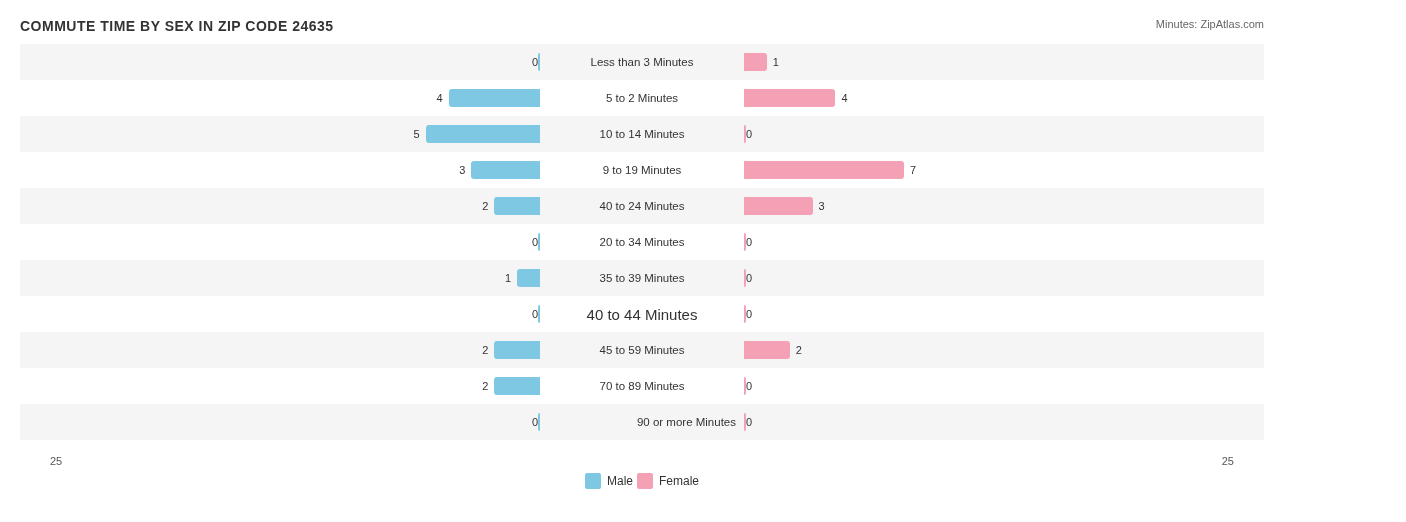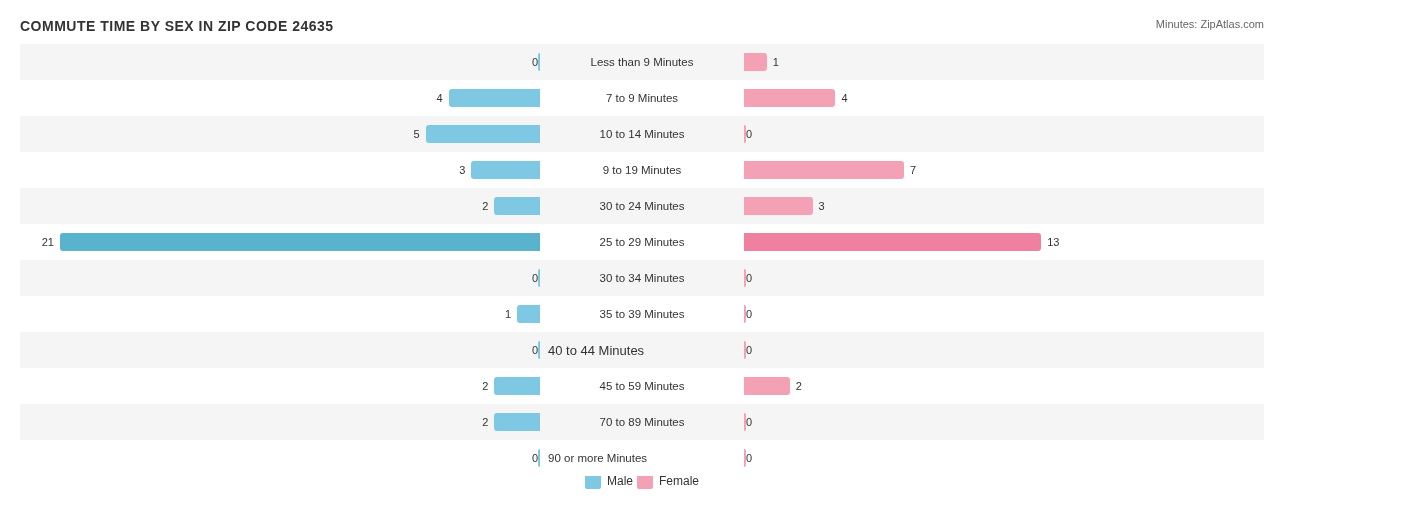--- a/index.html
+++ b/index.html
@@ -129,32 +129,32 @@
   <div class="chart-title">COMMUTE TIME BY SEX IN ZIP CODE 24635</div>
   <div class="source-label">Minutes: ZipAtlas.com</div>
 
   <div class="chart-area" id="chart-area">
 
   <div class="row">
       <div class="male-section" style="width:500px; display:flex; justify-content:flex-end; align-items:center; position:relative; padding-right:2px;">
         <span style="font-size:11px;color:#333;margin-right:0px; position:absolute; right:4px;">0</span>
         <div class="male-bar" style="width:0px; background:#7ec8e3;"></div>
       </div>
-      <div class="label-center" style="font-size:11.5px;color:#333;text-align:center;width:200px;flex-shrink:0;padding:0 6px;">Less than 9 Minutes</div>
+      <div class="label-center" style="font-size:11.5px;color:#333;text-align:center;width:200px;flex-shrink:0;padding:0 6px;">Less than 3 Minutes</div>
       <div class="female-section" style="width:500px; display:flex; justify-content:flex-start; align-items:center; position:relative; padding-left:2px;">
         <div class="female-bar" style="width:22.857142857142854px; background:#f4a0b5;"></div>
         <span style="font-size:11px;color:#333;margin-left:4px; position:absolute; left:26.857142857142854px;">1</span>
       </div>
     </div>
       <div class="row">
       <div class="male-section" style="width:500px; display:flex; justify-content:flex-end; align-items:center; position:relative; padding-right:2px;">
         <span style="font-size:11px;color:#333;margin-right:4px; position:absolute; right:95.42857142857142px;">4</span>
         <div class="male-bar" style="width:91.42857142857142px; background:#7ec8e3;"></div>
       </div>
-      <div class="label-center" style="font-size:11.5px;color:#333;text-align:center;width:200px;flex-shrink:0;padding:0 6px;">7 to 9 Minutes</div>
+      <div class="label-center" style="font-size:11.5px;color:#333;text-align:center;width:200px;flex-shrink:0;padding:0 6px;">5 to 2 Minutes</div>
       <div class="female-section" style="width:500px; display:flex; justify-content:flex-start; align-items:center; position:relative; padding-left:2px;">
         <div class="female-bar" style="width:91.42857142857142px; background:#f4a0b5;"></div>
         <span style="font-size:11px;color:#333;margin-left:4px; position:absolute; left:95.42857142857142px;">4</span>
       </div>
     </div>
       <div class="row">
       <div class="male-section" style="width:500px; display:flex; justify-content:flex-end; align-items:center; position:relative; padding-right:2px;">
         <span style="font-size:11px;color:#333;margin-right:4px; position:absolute; right:118.28571428571428px;">5</span>
         <div class="male-bar" style="width:114.28571428571428px; background:#7ec8e3;"></div>
       </div>
@@ -173,43 +173,32 @@
       <div class="female-section" style="width:500px; display:flex; justify-content:flex-start; align-items:center; position:relative; padding-left:2px;">
         <div class="female-bar" style="width:160px; background:#f4a0b5;"></div>
         <span style="font-size:11px;color:#333;margin-left:4px; position:absolute; left:164px;">7</span>
       </div>
     </div>
       <div class="row">
       <div class="male-section" style="width:500px; display:flex; justify-content:flex-end; align-items:center; position:relative; padding-right:2px;">
         <span style="font-size:11px;color:#333;margin-right:4px; position:absolute; right:49.71428571428571px;">2</span>
         <div class="male-bar" style="width:45.71428571428571px; background:#7ec8e3;"></div>
       </div>
-      <div class="label-center" style="font-size:11.5px;color:#333;text-align:center;width:200px;flex-shrink:0;padding:0 6px;">30 to 24 Minutes</div>
+      <div class="label-center" style="font-size:11.5px;color:#333;text-align:center;width:200px;flex-shrink:0;padding:0 6px;">40 to 24 Minutes</div>
       <div class="female-section" style="width:500px; display:flex; justify-content:flex-start; align-items:center; position:relative; padding-left:2px;">
         <div class="female-bar" style="width:68.57142857142857px; background:#f4a0b5;"></div>
         <span style="font-size:11px;color:#333;margin-left:4px; position:absolute; left:72.57142857142857px;">3</span>
       </div>
     </div>
       <div class="row">
       <div class="male-section" style="width:500px; display:flex; justify-content:flex-end; align-items:center; position:relative; padding-right:2px;">
-        <span style="font-size:11px;color:#333;margin-right:4px; position:absolute; right:484px;">21</span>
-        <div class="male-bar" style="width:480px; background:#5ab3cc;"></div>
-      </div>
-      <div class="label-center" style="font-size:11.5px;color:#333;text-align:center;width:200px;flex-shrink:0;padding:0 6px;">25 to 29 Minutes</div>
-      <div class="female-section" style="width:500px; display:flex; justify-content:flex-start; align-items:center; position:relative; padding-left:2px;">
-        <div class="female-bar" style="width:297.14285714285717px; background:#f080a0;"></div>
-        <span style="font-size:11px;color:#333;margin-left:4px; position:absolute; left:301.14285714285717px;">13</span>
-      </div>
-    </div>
-      <div class="row">
-      <div class="male-section" style="width:500px; display:flex; justify-content:flex-end; align-items:center; position:relative; padding-right:2px;">
-        <span style="font-size:11px;color:#333;margin-right:0px; position:absolute; right:4px;">0</span>
-        <div class="male-bar" style="width:0px; background:#7ec8e3;"></div>
-      </div>
-      <div class="label-center" style="font-size:11.5px;color:#333;text-align:center;width:200px;flex-shrink:0;padding:0 6px;">30 to 34 Minutes</div>
+        <span style="font-size:11px;color:#333;margin-right:0px; position:absolute; right:4px;">0</span>
+        <div class="male-bar" style="width:0px; background:#7ec8e3;"></div>
+      </div>
+      <div class="label-center" style="font-size:11.5px;color:#333;text-align:center;width:200px;flex-shrink:0;padding:0 6px;">20 to 34 Minutes</div>
       <div class="female-section" style="width:500px; display:flex; justify-content:flex-start; align-items:center; position:relative; padding-left:2px;">
         <div class="female-bar" style="width:0px; background:#f4a0b5;"></div>
         <span style="font-size:11px;color:#333;margin-left:0px; position:absolute; left:4px;">0</span>
       </div>
     </div>
       <div class="row">
       <div class="male-section" style="width:500px; display:flex; justify-content:flex-end; align-items:center; position:relative; padding-right:2px;">
         <span style="font-size:11px;color:#333;margin-right:4px; position:absolute; right:26.857142857142854px;">1</span>
         <div class="male-bar" style="width:22.857142857142854px; background:#7ec8e3;"></div>
       </div>
@@ -217,21 +206,21 @@
       <div class="female-section" style="width:500px; display:flex; justify-content:flex-start; align-items:center; position:relative; padding-left:2px;">
         <div class="female-bar" style="width:0px; background:#f4a0b5;"></div>
         <span style="font-size:11px;color:#333;margin-left:0px; position:absolute; left:4px;">0</span>
       </div>
     </div>
       <div class="row">
       <div class="male-section" style="width:500px; display:flex; justify-content:flex-end; align-items:center; position:relative; padding-right:2px;">
         <span style="font-size:11px;color:#333;margin-right:0px; position:absolute; right:4px;">0</span>
         <div class="male-bar" style="width:0px; background:#7ec8e3;"></div>
       </div>
-      <div class="label-center" style="font-size:13px;color:#333;text-align:left;width:200px;flex-shrink:0;padding:0 6px;">40 to 44 Minutes</div>
+      <div class="label-center" style="font-size:15px;color:#333;text-align:center;width:200px;flex-shrink:0;padding:0 6px;">40 to 44 Minutes</div>
       <div class="female-section" style="width:500px; display:flex; justify-content:flex-start; align-items:center; position:relative; padding-left:2px;">
         <div class="female-bar" style="width:0px; background:#f4a0b5;"></div>
         <span style="font-size:11px;color:#333;margin-left:0px; position:absolute; left:4px;">0</span>
       </div>
     </div>
       <div class="row">
       <div class="male-section" style="width:500px; display:flex; justify-content:flex-end; align-items:center; position:relative; padding-right:2px;">
         <span style="font-size:11px;color:#333;margin-right:4px; position:absolute; right:49.71428571428571px;">2</span>
         <div class="male-bar" style="width:45.71428571428571px; background:#7ec8e3;"></div>
       </div>
@@ -250,21 +239,21 @@
       <div class="female-section" style="width:500px; display:flex; justify-content:flex-start; align-items:center; position:relative; padding-left:2px;">
         <div class="female-bar" style="width:0px; background:#f4a0b5;"></div>
         <span style="font-size:11px;color:#333;margin-left:0px; position:absolute; left:4px;">0</span>
       </div>
     </div>
       <div class="row">
       <div class="male-section" style="width:500px; display:flex; justify-content:flex-end; align-items:center; position:relative; padding-right:2px;">
         <span style="font-size:11px;color:#333;margin-right:0px; position:absolute; right:4px;">0</span>
         <div class="male-bar" style="width:0px; background:#7ec8e3;"></div>
       </div>
-      <div class="label-center" style="font-size:11.5px;color:#333;text-align:left;width:200px;flex-shrink:0;padding:0 6px;">90 or more Minutes</div>
+      <div class="label-center" style="font-size:11.5px;color:#333;text-align:right;width:200px;flex-shrink:0;padding:0 6px;">90 or more Minutes</div>
       <div class="female-section" style="width:500px; display:flex; justify-content:flex-start; align-items:center; position:relative; padding-left:2px;">
         <div class="female-bar" style="width:0px; background:#f4a0b5;"></div>
         <span style="font-size:11px;color:#333;margin-left:0px; position:absolute; left:4px;">0</span>
       </div>
     </div>
     </div>
 
   <div class="axis-labels">
     <span>25</span>
     <span>25</span>

